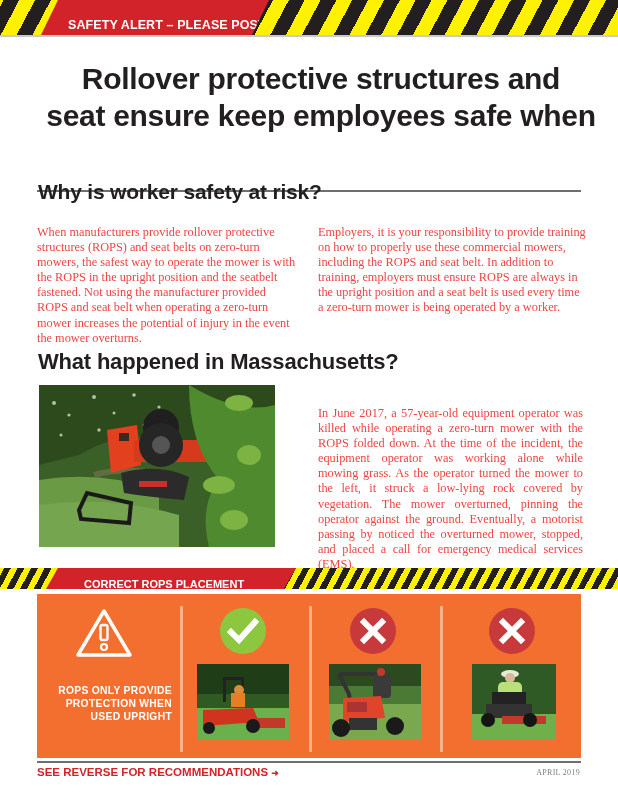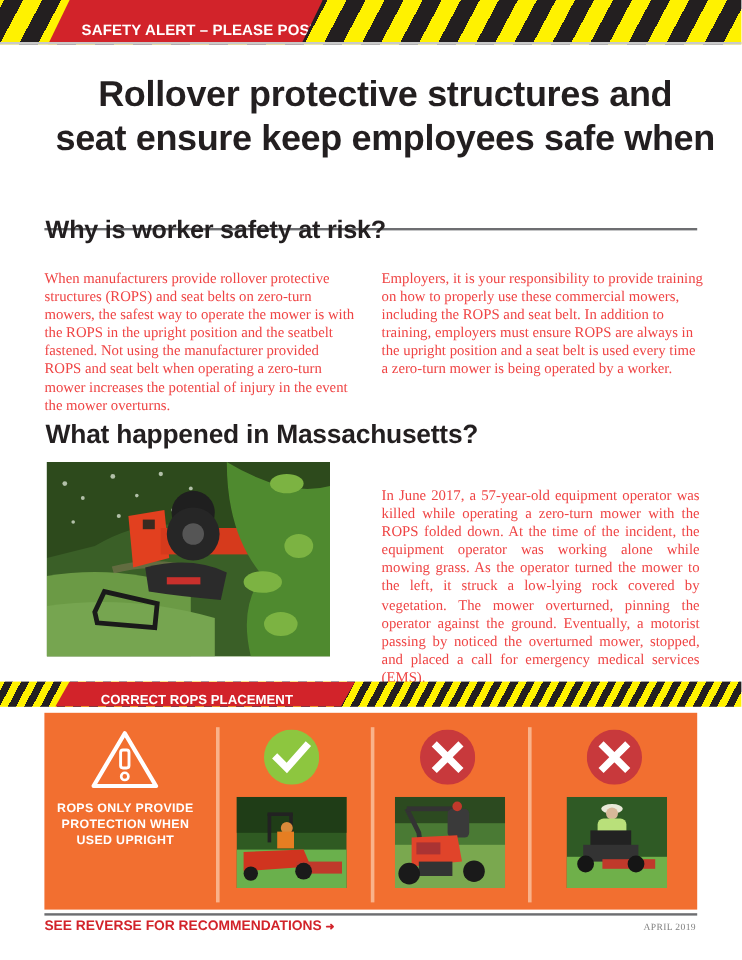--- a/index.html
+++ b/index.html
@@ -43,21 +43,21 @@
   .photo-main {
     position: absolute; left: 39px; top: 385px; width: 236px; height: 162px; overflow: hidden;
     background: linear-gradient(180deg, #2e4d1f 0%, #3d6b2a 40%, #4b7a30 62%, #5c8a3a 100%);
   }
 
   .panel {
     position: absolute; left: 37px; top: 594px; width: 544px; height: 164px; background: #f26f30;
   }
   .divider { position: absolute; top: 12px; width: 3px; height: 146px; background: #f9b28a; }
   .warn-text {
-    position: absolute; left: 0; width: 135px; top: 74px; text-align: center;
+    position: absolute; left: 0; width: 135px; top: 90px; text-align: right;
     color: #fff; font-weight: bold; font-size: 10.3px; line-height: 13px; letter-spacing: 0.3px;
   }
   .thumb { position: absolute; top: 70px; width: 92px; height: 76px; overflow: hidden; }
 
   .footer-line { position: absolute; left: 37px; width: 544px; top: 761px; height: 2px; background: #6d6e71; }
   .footer-left { position: absolute; left: 37px; top: 766px; color: #d2232a; font-weight: bold; font-size: 11.5px; }
   .footer-right { position: absolute; right: 38px; top: 768px; color: #808080; font-family: "Liberation Serif", serif; font-size: 8px; letter-spacing: 0.3px; }
 </style>
 </head>
 <body>

